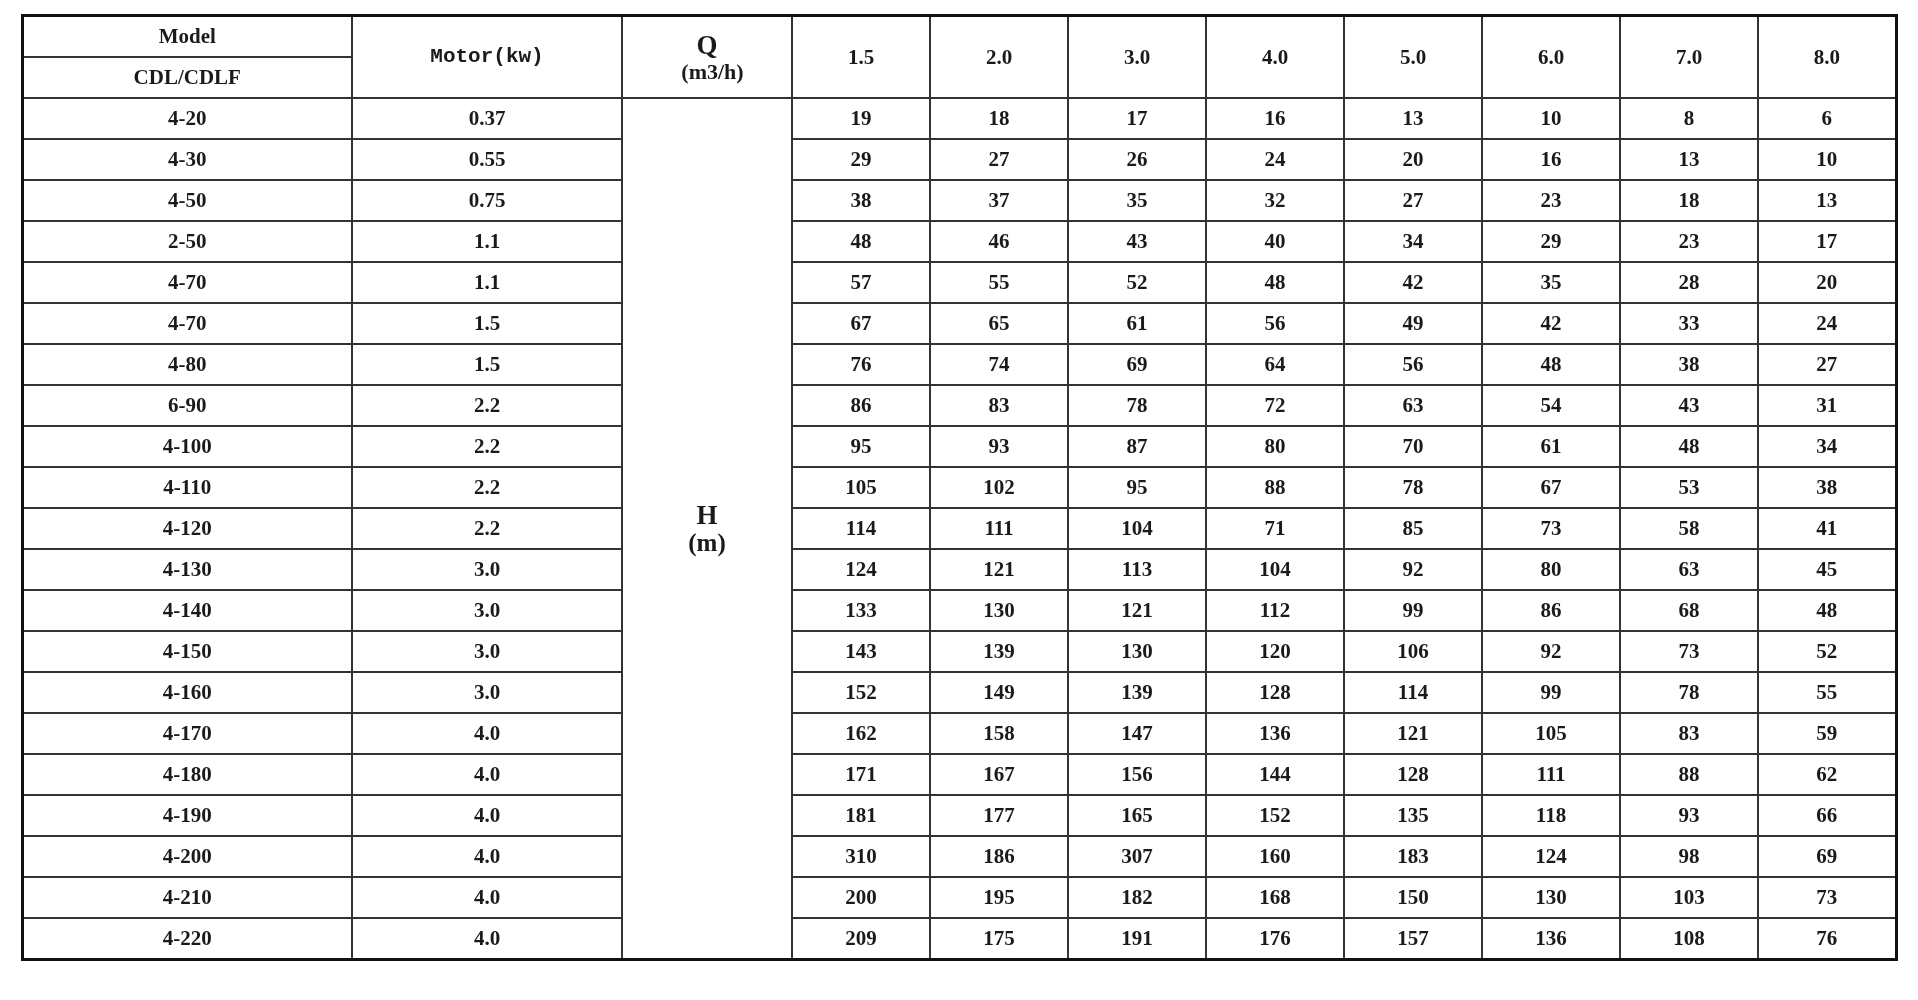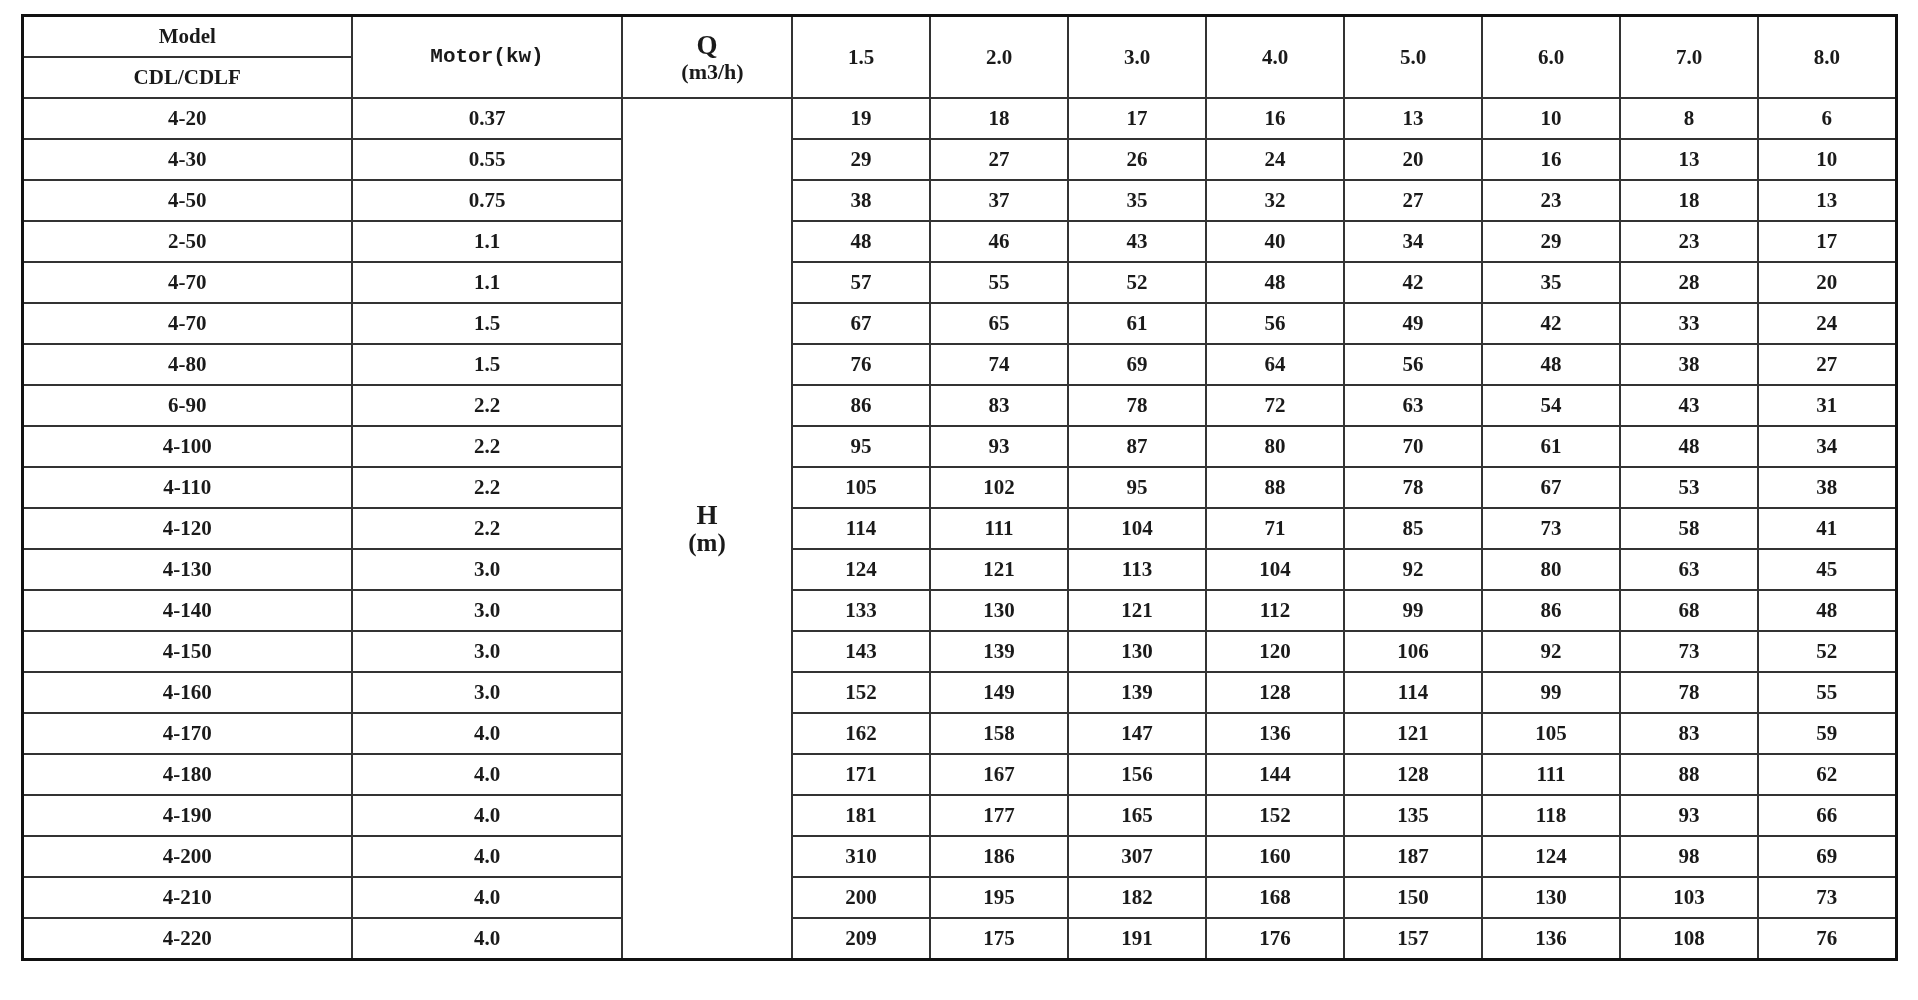--- a/index.html
+++ b/index.html
@@ -350,21 +350,21 @@
           <td class="data-cell">93</td>
           <td class="data-cell">66</td>
         </tr>
         <tr>
           <td class="model-cell">4-200</td>
           <td class="motor-cell">4.0</td>
           <td class="data-cell">310</td>
           <td class="data-cell">186</td>
           <td class="data-cell">307</td>
           <td class="data-cell">160</td>
-          <td class="data-cell">187</td>
+          <td class="data-cell">183</td>
           <td class="data-cell">124</td>
           <td class="data-cell">98</td>
           <td class="data-cell">69</td>
         </tr>
         <tr>
           <td class="model-cell">4-210</td>
           <td class="motor-cell">4.0</td>
           <td class="data-cell">200</td>
           <td class="data-cell">195</td>
           <td class="data-cell">182</td>

